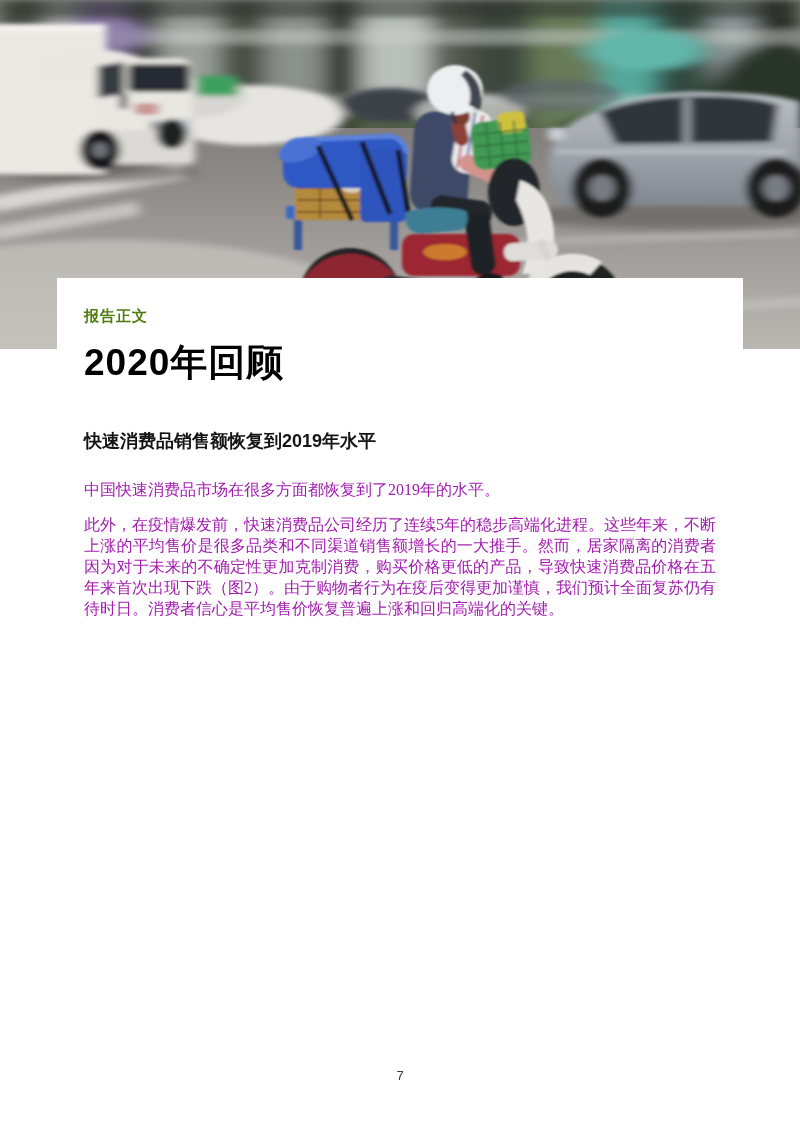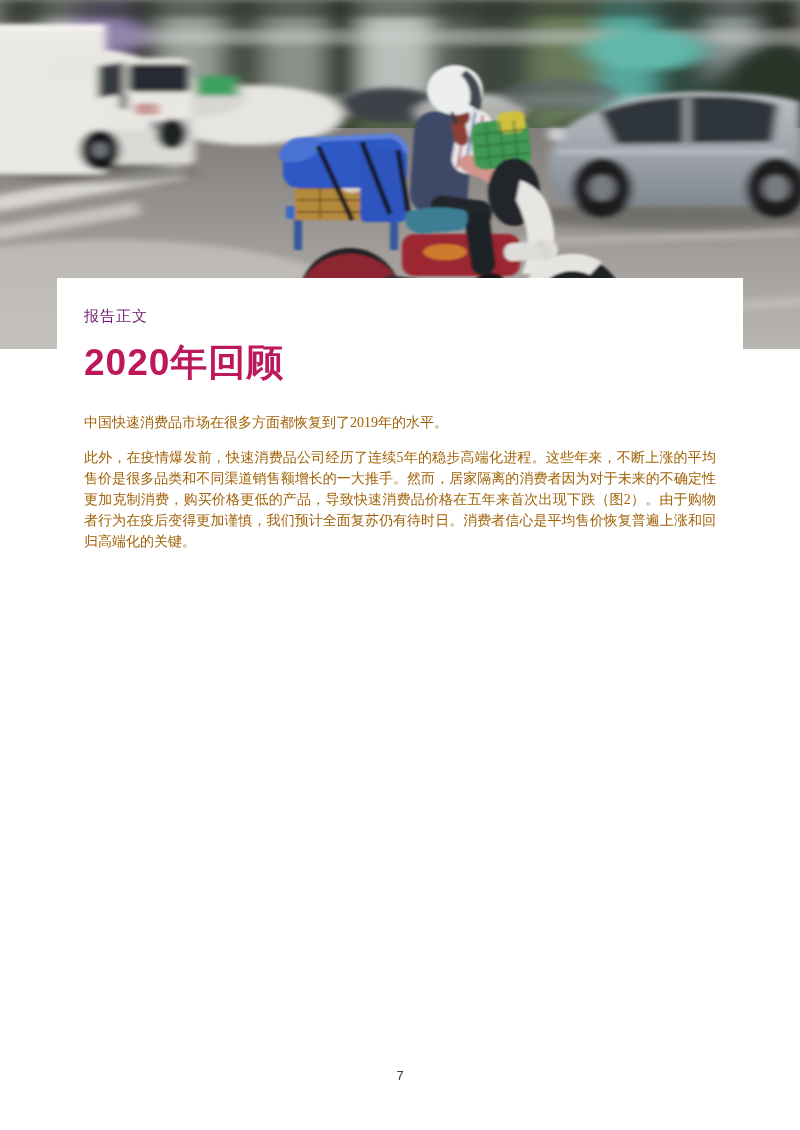--- a/index.html
+++ b/index.html
@@ -9,34 +9,34 @@
     font-family:"Liberation Serif","DejaVu Serif",serif;
   }
   .hero{position:absolute;top:0;left:0;width:800px;height:349px;overflow:hidden;background:#8a8d86;}
   .hero svg{display:block;}
   .card{
     position:absolute;top:278px;left:57px;width:686px;box-sizing:border-box;
     background:#ffffff;padding:30px 27px 0 27px;
   }
   .kicker{
     font-family:"Liberation Sans","DejaVu Sans",sans-serif;
-    font-size:15px;font-weight:400;color:#701a75;letter-spacing:1px;line-height:1;
+    font-size:15px;font-weight:700;color:#4d7c0f;letter-spacing:1px;line-height:1;
   }
   .title{
     font-family:"Liberation Sans","DejaVu Sans",sans-serif;
-    font-size:37px;font-weight:800;color:#be185d;letter-spacing:1px;
+    font-size:37px;font-weight:800;color:#000000;letter-spacing:1px;
     margin:18px 0 0 0;line-height:1.18;
   }
   .subtitle{
     font-family:"Liberation Sans","DejaVu Sans",sans-serif;
     font-size:18px;font-weight:700;color:#141414;
     margin:46px 0 0 0;line-height:1.2;
   }
   .body-text p{
-    font-size:14px;line-height:21px;color:#a16207;
+    font-size:16px;line-height:21px;color:#a21caf;
     text-align:justify;text-justify:inter-ideograph;
     margin:14px 0 0 0;
   }
   .body-text p.first{margin-top:27px;}
   .page-number{
     position:absolute;top:1068px;left:0;width:800px;text-align:center;
     font-family:"Liberation Sans","DejaVu Sans",sans-serif;
     font-size:13px;color:#3d3d3d;
   }
 </style>
@@ -245,20 +245,21 @@
           <circle cx="575" cy="305" r="7" fill="#8e2630"></circle>
           <path d="M 528,278 A 54 54 0 0 1 602,262 L 590,275 A 40 40 0 0 0 540,288 Z" fill="#e6e4e0"></path>
         </g>
       </g>
     </svg>
   </div>
 
   <div class="card">
     <div class="kicker">报告正文</div>
     <h1 class="title">2020年回顾</h1>
+    <h2 class="subtitle">快速消费品销售额恢复到2019年水平</h2>
     <div class="body-text">
       <p class="first">中国快速消费品市场在很多方面都恢复到了2019年的水平。</p>
       <p>此外，在疫情爆发前，快速消费品公司经历了连续5年的稳步高端化进程。这些年来，不断上涨的平均售价是很多品类和不同渠道销售额增长的一大推手。然而，居家隔离的消费者因为对于未来的不确定性更加克制消费，购买价格更低的产品，导致快速消费品价格在五年来首次出现下跌（图2）。由于购物者行为在疫后变得更加谨慎，我们预计全面复苏仍有待时日。消费者信心是平均售价恢复普遍上涨和回归高端化的关键。</p>
     </div>
   </div>
 
   <div class="page-number">7</div>
 
 </div>
 

